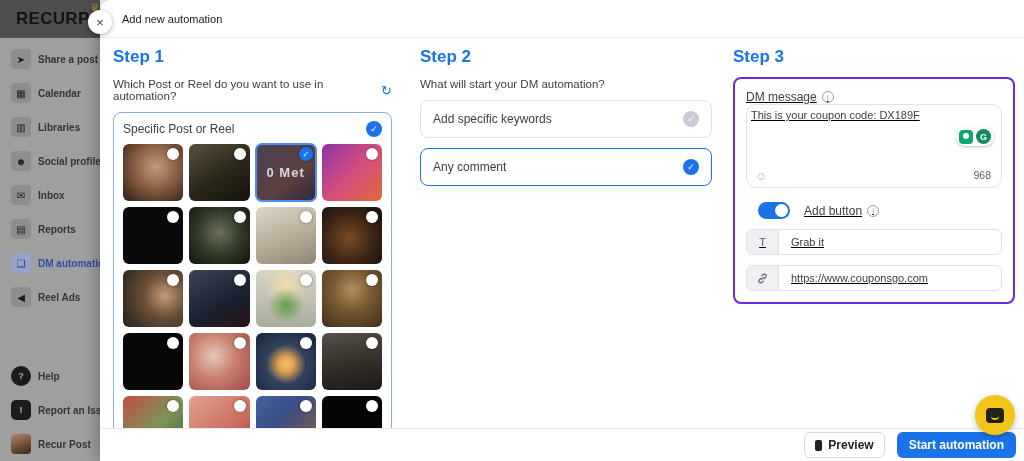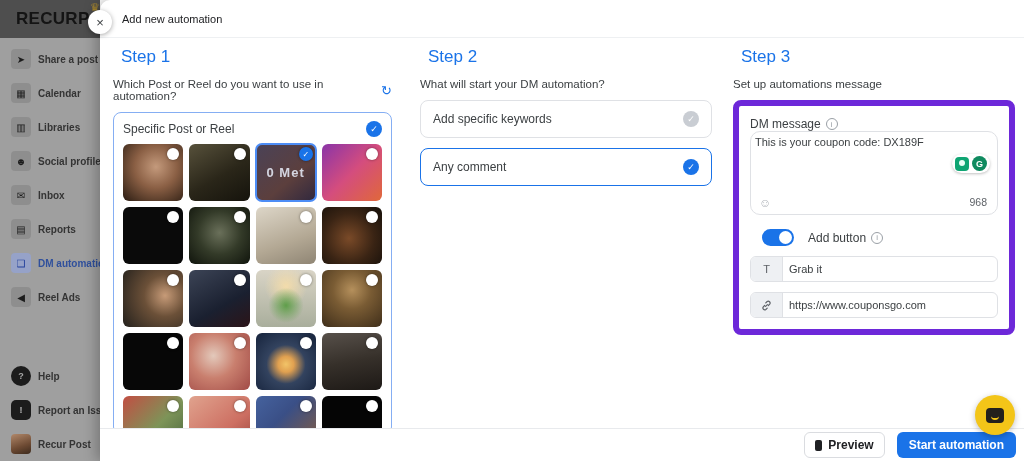--- a/index.html
+++ b/index.html
@@ -32,21 +32,21 @@
                   font-size:11px; color:#202124; border-bottom:1px solid #eef0f2; }
   .close-btn { position:absolute; left:-12px; top:10px; width:24px; height:24px; border-radius:50%;
                background:#fff; box-shadow:0 1px 5px rgba(0,0,0,.35); display:flex; align-items:center;
                justify-content:center; font-size:13px; color:#3c4043; cursor:pointer; z-index:6; }
 
   .col { position:absolute; top:38px; }
   .col1 { left:13px; width:279px; }
   .col2 { left:320px; width:292px; }
   .col3 { left:633px; width:282px; }
 
-  .step-heading { margin-top:9px; font-size:17px; font-weight:400; color:#1a73e8;margin-left:8px; }
+  .step-heading { margin-top:9px; font-size:17px; font-weight:700; color:#1a73e8; }
   .step-question { margin-top:11px; font-size:11.5px; font-weight:400; color:#3c4043;
                    display:flex; justify-content:space-between; align-items:center; }
   .refresh { color:#1a73e8; font-size:13px; cursor:pointer; line-height:1; }
 
   
   .grid-box { margin-top:10px; border:1px solid #85aef3; border-radius:8px; height:323px; overflow:hidden; }
   .grid-head { display:flex; justify-content:space-between; align-items:center; padding:8px 9px 7px 9px; }
   .grid-title { font-size:12px; color:#3c4043; }
   .check { width:16px; height:16px; border-radius:50%; background:#1a73e8; color:#fff; font-size:9px;
            display:flex; align-items:center; justify-content:center; flex:none; }
@@ -61,42 +61,42 @@
   .thumb-text { position:absolute; inset:0; display:flex; align-items:center; justify-content:center;
                 color:rgba(222,226,238,.92); font-weight:700; font-size:13px; letter-spacing:1px; }
 
   
   .option-card { margin-top:10px; border:1px solid #dfe1e5; border-radius:8px; height:38px;
                  display:flex; align-items:center; justify-content:space-between; padding:0 12px; cursor:pointer; background:#fff;gap:36px; }
   .option-card.selected { border:1.5px solid #1a73e8; }
   .option-label { font-size:12px; color:#3c4043; }
 
   
-  .panel { margin-top:10px; border:6px solid #6d28d9; border-radius:8px; padding:11px; background:#fff; }
+  .panel { margin-top:10px; border:2px solid #6d28d9; border-radius:8px; padding:11px; background:#fff;text-decoration:underline; }
   .panel.reply { margin-top:13px; }
   .field-label { font-size:12px; color:#3c4043; display:flex; align-items:center; gap:5px; }
   .info-i { width:12px; height:12px; border:1px solid #9aa0a6; border-radius:50%; color:#9aa0a6;
             font-size:8px; display:inline-flex; align-items:center; justify-content:center; font-style:normal; }
   .dm-box { border:1px solid #dfe1e5; border-radius:10px; height:84px; position:relative;
             padding:4px; font-size:11px; color:#3c4043; cursor:text; }
   .assist-pill { position:absolute; right:7px; top:22px; background:#fff; border-radius:11px;
                  box-shadow:0 1px 3px rgba(0,0,0,.25); padding:2px 3px; display:flex; gap:3px; align-items:center; }
   .bulb { width:14px; height:14px; background:#0fa573; border-radius:4px; position:relative; }
   .bulb span { position:absolute; left:4px; top:3px; width:6px; height:6px; border-radius:50%; background:#eafff6; }
   .gicon { width:15px; height:15px; background:#0f8a5f; border-radius:50%; color:#fff; font-size:9px;
            font-weight:700; display:flex; align-items:center; justify-content:center; }
   .smiley { position:absolute; left:8px; bottom:5px; font-size:12px; color:#b0b4ba; line-height:1; cursor:pointer; }
   .char-count { position:absolute; right:10px; bottom:6px; font-size:10.5px; color:#5f6368; }
   .toggle-row { margin-top:14px; display:flex; align-items:center; gap:14px;padding-left:12px; }
   .toggle { width:32px; height:17px; border-radius:9px; background:#1a73e8; position:relative; cursor:pointer; flex:none; }
   .toggle-knob { position:absolute; right:2px; top:2px; width:13px; height:13px; border-radius:50%; background:#fff; }
   .input-row { margin-top:10px; display:flex; border:1px solid #dfe1e5; border-radius:6px; overflow:hidden; height:26px; background:#fff; }
   .input-prefix { width:32px; background:#eef0f3; border-right:1px solid #dfe1e5; display:flex;
                   align-items:center; justify-content:center; color:#5f6368; font-size:11px; flex:none; }
-  .input-value { flex:1; display:flex; align-items:center; padding-left:6px; font-size:11px; color:#3c4043; cursor:text; }
+  .input-value { flex:1; display:flex; align-items:center; padding-left:12px; font-size:11px; color:#3c4043; cursor:text; }
   .reply-input { margin-top:8px; border:1.5px solid #6ea0e8; border-radius:6px; height:26px;
                  display:flex; align-items:center; padding-left:10px; font-size:11px; color:#3c4043; cursor:text; }
   .caret { width:1px; height:12px; background:#202124; margin-left:1px; }
 
   
   .modal-footer { position:absolute; left:0; right:0; bottom:0; height:33px; border-top:1px solid #e8eaed;
                   display:flex; align-items:center; justify-content:flex-end; gap:12px; padding-right:8px; background:#fff; }
   .btn-preview { height:26px; border:1px solid #dadce0; border-radius:6px; background:#fff; display:flex;
                  align-items:center; gap:6px; padding:0 10px; font-size:12px; font-weight:600; color:#202124; cursor:pointer; }
   .phone-icon { width:7px; height:11px; background:#202124; border-radius:2px; }
@@ -267,23 +267,20 @@
         </div>
         <div class="option-card selected">
           <span class="option-label">Any comment</span>
           <span class="check">✓</span>
         </div>
       </div>
   </div>
 
   <div class="col col3">
     <div class="step-heading">Step 3</div>
-    <div class="step-question">
-      <span>Set up automations message</span>
-    </div>
 
     <div class="panel">
       <div class="field-label">
         <span>DM message</span>
         <span class="info-i">i</span>
       </div>
       <div class="dm-box">
         <span>This is your coupon code: DX189F</span>
         <div class="assist-pill">
           <span class="bulb">

